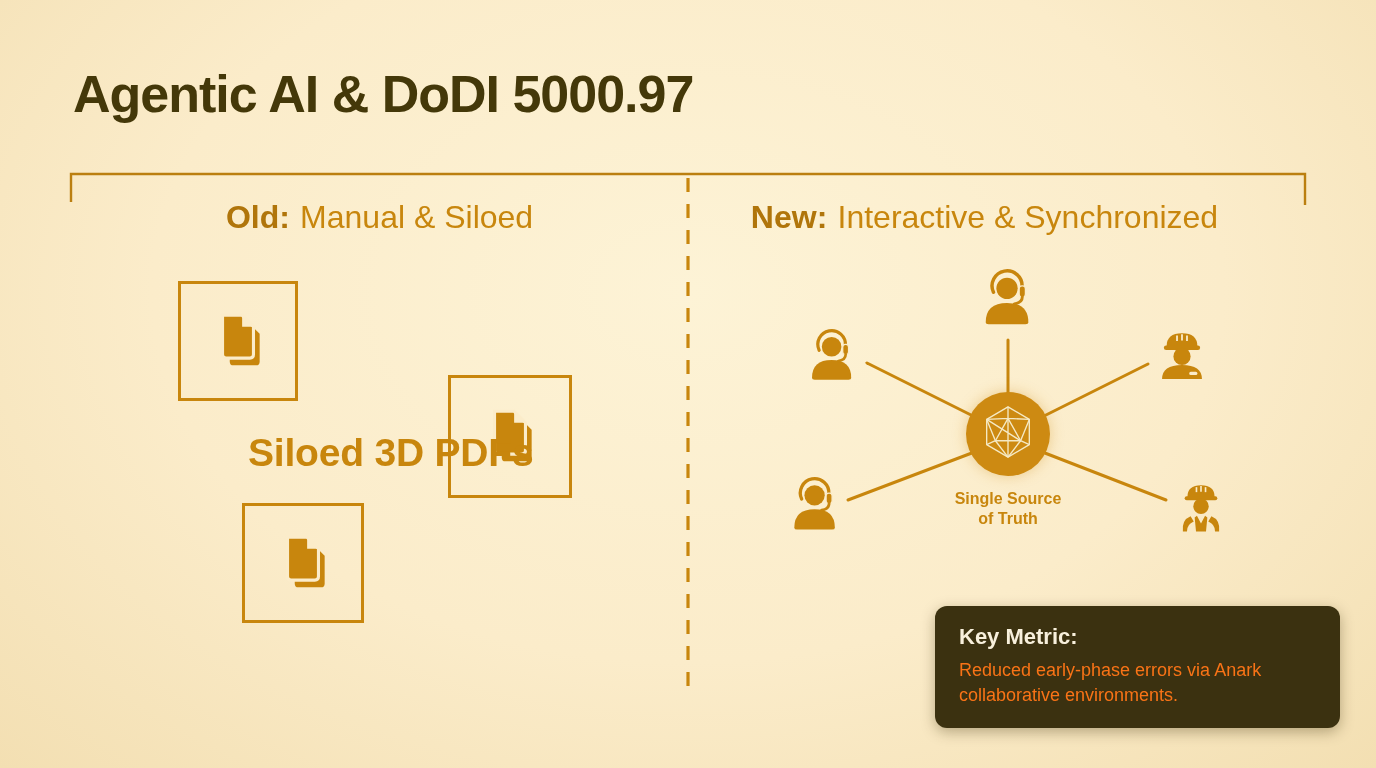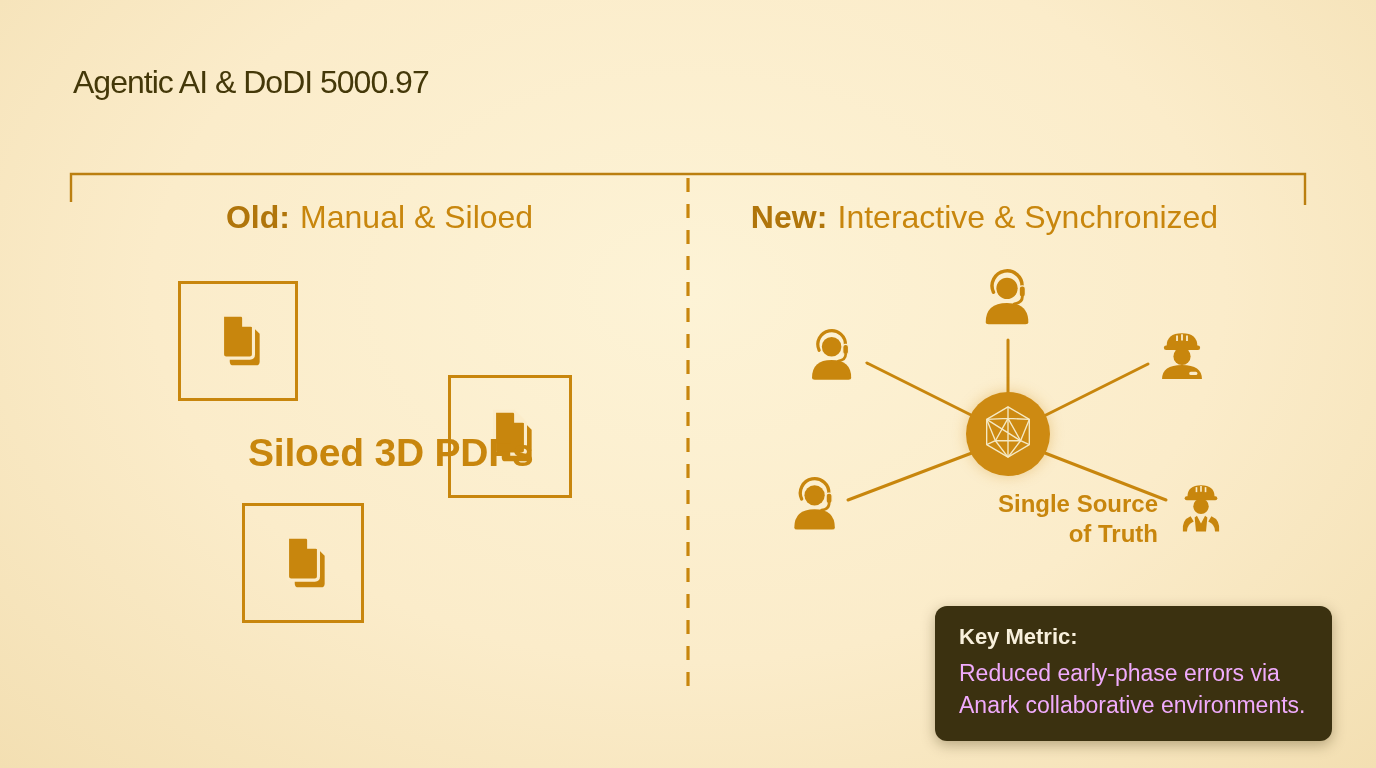--- a/index.html
+++ b/index.html
@@ -6,21 +6,21 @@
   body{
     width:1376px;height:768px;position:relative;overflow:hidden;
     font-family:"Liberation Sans", sans-serif;
     background:radial-gradient(ellipse at 50% 38%, #fdf3d6 0%, #fbecca 55%, #f3dfb2 100%);
   }
   .abs{position:absolute;}
 
   
   .title{
     left:73px;top:64px;
-    font-size:32px;font-weight:400;letter-spacing:-1px;
+    font-size:52px;font-weight:700;letter-spacing:-1px;
     color:#443809;
   }
 
   
   .col-heading{top:199px;width:617px;text-align:center;font-size:32px;color:#c8860d;}
   .col-heading .prefix{font-weight:800;color:#b0750b;}
   .col-heading .rest{margin-left:0.32em;font-weight:400;}
   .heading-old{left:71px;}
   .heading-new{left:676px;}
 
@@ -41,33 +41,33 @@
 
   
   .hub-circle{
     left:966px;top:392px;width:84px;height:84px;border-radius:50%;
     background:#cd8a12;display:flex;align-items:center;justify-content:center;
     box-shadow:0 0 14px rgba(205,138,18,0.35);
   }
   .hub-circle svg{width:62px;height:62px;}
   .node-icon svg{display:block;}
   .hub-label{
-    left:858px;top:489px;width:300px;text-align:right;
-    font-size:24px;font-weight:700;color:#c8860d;line-height:1.25;
+    left:858px;top:489px;width:300px;text-align:center;
+    font-size:16px;font-weight:700;color:#c8860d;line-height:1.25;
   }
 
   
   .key-metric{
     left:935px;top:606px;width:357px;
     background:#3b3110;border-radius:12px;
-    padding:18px 16px 20px 24px;
+    padding:18px 24px 20px 24px;
     box-shadow:0 4px 14px rgba(60,45,10,0.35);
   }
   .key-metric .km-label{font-size:22px;font-weight:700;color:#f8f0dc;margin-bottom:8px;}
-  .key-metric .km-body{font-size:23px;color:#f0abfc;line-height:1.38;}
+  .key-metric .km-body{font-size:18px;color:#f97316;line-height:1.38;}
 </style>
 </head>
 <body>
 
 <svg width="0" height="0" style="position:absolute">
   <defs>
     <symbol id="doc-stack" viewBox="0 0 64 64">
 
       <g transform="translate(6,6)">
         <path d="M18 10 h18 l11 11 v27 q0 3.5 -3.5 3.5 h-22 q-3.5 0 -3.5 -3.5 z" fill="#c8860d"></path>

